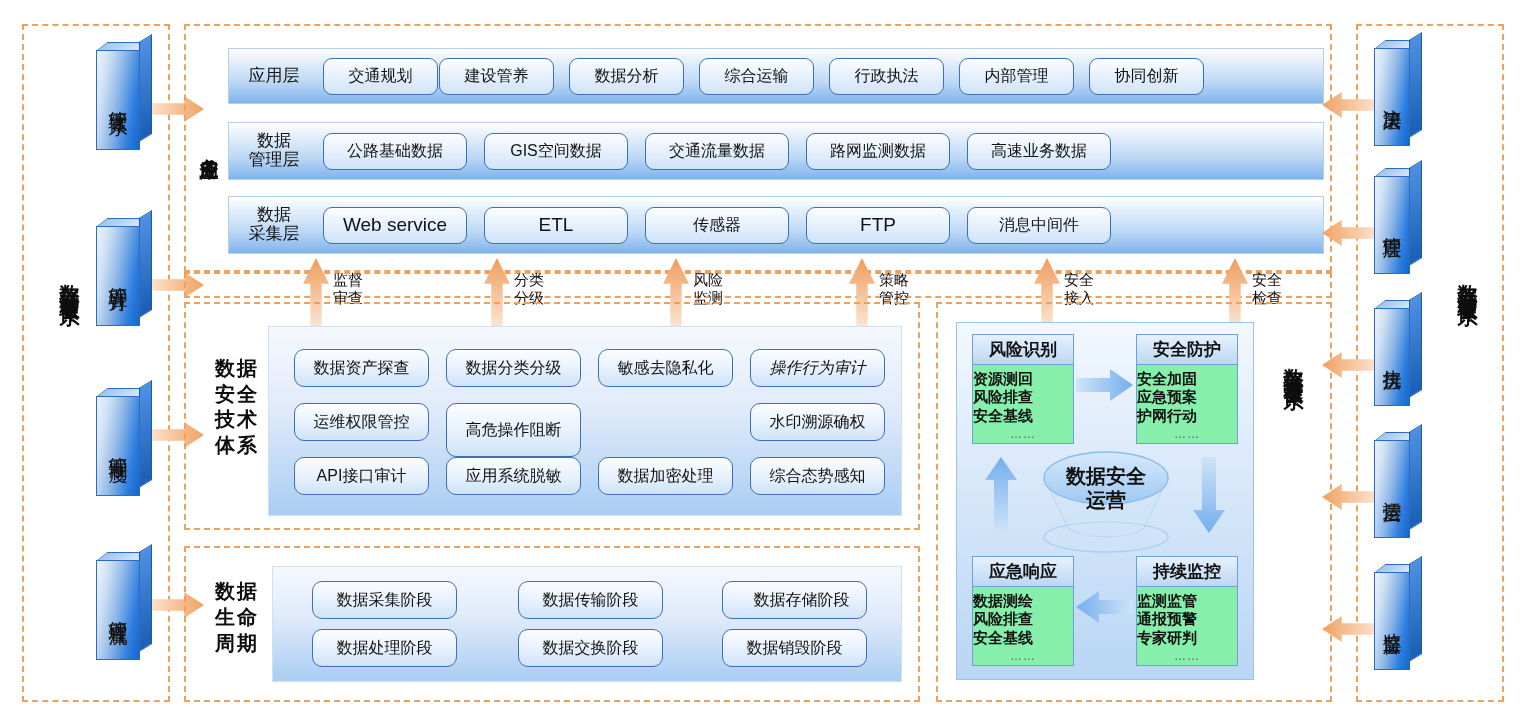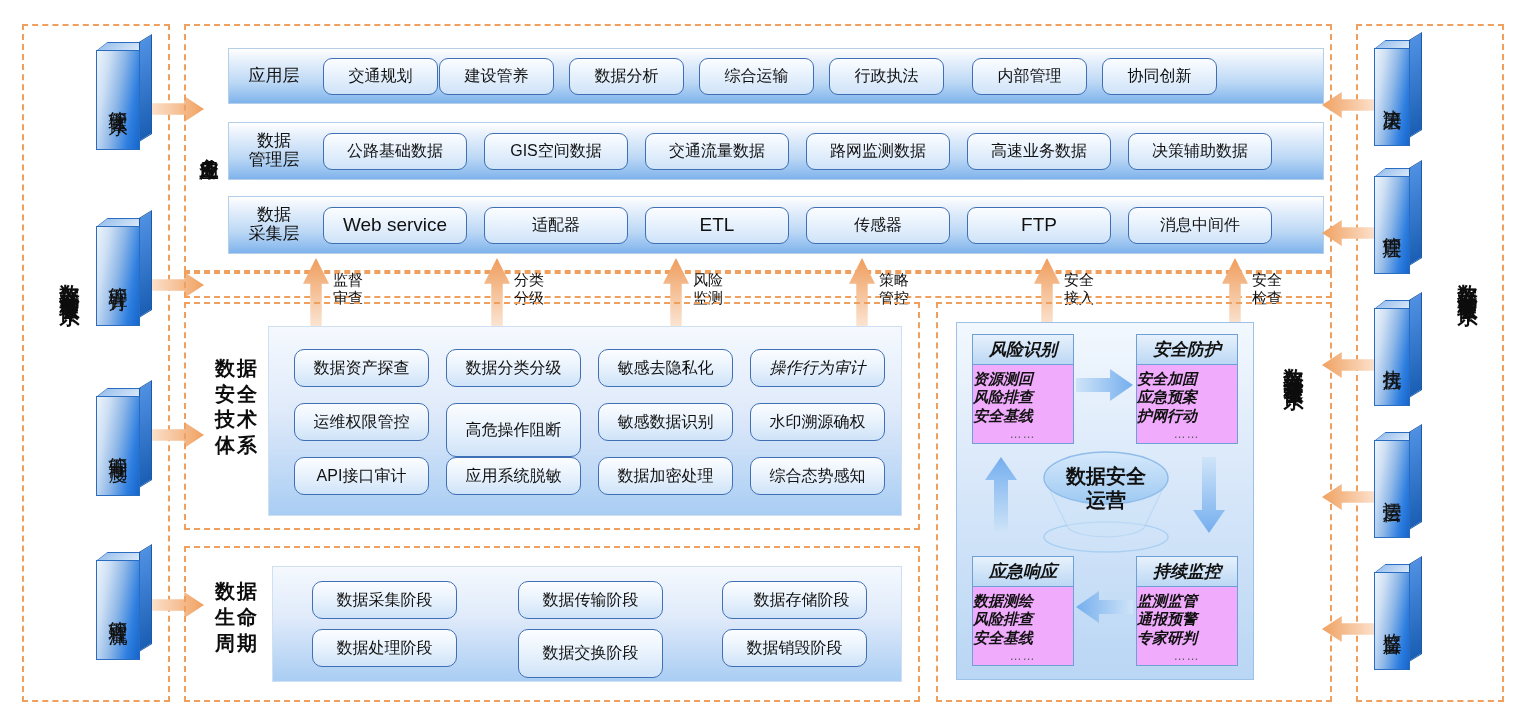--- a/index.html
+++ b/index.html
@@ -109,21 +109,21 @@
     background:linear-gradient(180deg,#f5f9fe 0%,#dfeafa 45%,#a9cdf3 100%);
     border:1px solid #cfe0f2;
   }
 
   
   .opspanel {
     position:absolute;
     background:linear-gradient(180deg,#f2f8fe 0%,#dbe9fa 40%,#b9d6f4 100%);
     border:1px solid #9cc2e8;
   }
-  .opsbox { position:absolute; border:1px solid #6e9fd6; background:#f0abfc;font-style:italic; }
+  .opsbox { position:absolute; border:1px solid #6e9fd6; background:#86efac; }
   .opsbox .hd {
     height:30px; display:flex; align-items:center; justify-content:center;
     background:linear-gradient(180deg,#e7f1fc,#bcd8f4);
     border-bottom:1px solid #6e9fd6;
     font-weight:bold; font-size:17px; color:#111;
   }
   .opsbox .bd {
     padding:5px 0 0; text-align:left; font-size:15px; line-height:1.22;
     color:#111; font-weight:bold; white-space:pre-line;
   }
@@ -184,40 +184,38 @@
     <span style="writing-mode:vertical-rl; text-orientation:upright; display:inline-block;">业务应用</span>
   </div>
 
   <div class="layerbar" style="left:228px; top:48px; width:1096px; height:56px; padding:0 8px;">
     <div class="layername" style="width:74px;">应用层</div>
     <div class="pill" style="width:115px; margin-left:12px;">交通规划</div>
     <div class="pill" style="width:115px; margin-left:1px;">建设管养</div>
     <div class="pill" style="width:115px; margin-left:15px;">数据分析</div>
     <div class="pill" style="width:115px; margin-left:15px;">综合运输</div>
     <div class="pill" style="width:115px; margin-left:15px;">行政执法</div>
-    <div class="pill" style="width:115px; margin-left:28px;">内部管理</div>
+    <div class="pill" style="width:115px; margin-left:15px;">内部管理</div>
     <div class="pill" style="width:115px; margin-left:15px;">协同创新</div>
   </div>
 
   <div class="layerbar" style="left:228px; top:122px; width:1096px; height:58px; padding:0 8px;">
     <div class="layername" style="width:74px;">数据
 管理层</div>
     <div class="pill" style="width:144px; margin-left:12px;">公路基础数据</div>
     <div class="pill" style="width:144px; margin-left:17px;">GIS空间数据</div>
     <div class="pill" style="width:144px; margin-left:17px;">交通流量数据</div>
     <div class="pill" style="width:144px; margin-left:17px;">路网监测数据</div>
     <div class="pill" style="width:144px; margin-left:17px;">高速业务数据</div>
-    <div class="pill" style="width:144px; margin-left:17px;">决策辅助数据</div>
   </div>
 
   <div class="layerbar" style="left:228px; top:196px; width:1096px; height:58px; padding:0 8px;">
     <div class="layername" style="width:74px;">数据
 采集层</div>
     <div class="pill" style="width:144px; margin-left:12px; font-size:19px;">Web service</div>
-    <div class="pill" style="width:144px; margin-left:17px;">适配器</div>
     <div class="pill" style="width:144px; margin-left:17px; font-size:19px;">ETL</div>
     <div class="pill" style="width:144px; margin-left:17px;">传感器</div>
     <div class="pill" style="width:144px; margin-left:17px; font-size:19px;">FTP</div>
     <div class="pill" style="width:144px; margin-left:17px;">消息中间件</div>
   </div>
 
   <div class="abs dash" style="left:184px; top:272px; width:1148px; height:26px;"></div>
 
   <div class="arrowUp" style="left:303px; top:258px; height:68px;"></div>
   <div class="flowlbl" style="left:333px; top:271px;">监督
@@ -252,39 +250,38 @@
   <div class="techpanel" style="left:268px; top:326px; width:634px; height:190px;">
   </div>
 
   <div class="techpill" style="left:294px; top:349px; width:135px; height:38px;">数据资产探查</div>
   <div class="techpill" style="left:446px; top:349px; width:135px; height:38px;">数据分类分级</div>
   <div class="techpill" style="left:598px; top:349px; width:135px; height:38px;">敏感去隐私化</div>
   <div class="techpill" style="left:750px; top:349px; width:135px; height:38px;font-style:italic;">操作行为审计</div>
 
   <div class="techpill" style="left:294px; top:403px; width:135px; height:38px;">运维权限管控</div>
   <div class="techpill" style="left:446px; top:403px; width:135px; height:54px;">高危操作阻断</div>
-  <div class="techpill" style="left:598px; top:403px; width:135px; height:38px;">敏感数据识别</div>
   <div class="techpill" style="left:750px; top:403px; width:135px; height:38px;">水印溯源确权</div>
 
   <div class="techpill" style="left:294px; top:457px; width:135px; height:38px;">API接口审计</div>
   <div class="techpill" style="left:446px; top:457px; width:135px; height:38px;">应用系统脱敏</div>
   <div class="techpill" style="left:598px; top:457px; width:135px; height:38px;">数据加密处理</div>
   <div class="techpill" style="left:750px; top:457px; width:135px; height:38px;">综合态势感知</div>
 
   <div class="abs dash" style="left:184px; top:546px; width:736px; height:156px;"></div>
   <div class="abs stacklabel" style="left:208px; top:578px; width:58px; font-size:20px; letter-spacing:2px; line-height:1.3;">数据
 生命
 周期</div>
 
   <div class="lifepanel" style="left:272px; top:566px; width:630px; height:116px;"></div>
   <div class="techpill" style="left:312px; top:581px; width:145px; height:38px;">数据采集阶段</div>
   <div class="techpill" style="left:518px; top:581px; width:145px; height:38px;">数据传输阶段</div>
   <div class="techpill" style="left:722px; top:581px; width:145px; height:38px;padding-left:14px;">数据存储阶段</div>
   <div class="techpill" style="left:312px; top:629px; width:145px; height:38px;">数据处理阶段</div>
-  <div class="techpill" style="left:518px; top:629px; width:145px; height:49px;">数据交换阶段</div>
+  <div class="techpill" style="left:518px; top:629px; width:145px; height:38px;">数据交换阶段</div>
   <div class="techpill" style="left:722px; top:629px; width:145px; height:38px;">数据销毁阶段</div>
 
   <div class="abs dash" style="left:936px; top:302px; width:396px; height:400px;"></div>
   <div class="abs vlabel" style="left:1274px; top:352px; width:30px; font-size:20px;">数据安全运营体系</div>
 
   <div class="opspanel" style="left:956px; top:322px; width:298px; height:358px;"></div>
 
   <div class="opsbox" style="left:972px; top:334px; width:102px; height:110px;">
     <div class="hd">风险识别</div>
     <div class="bd">资源测回

